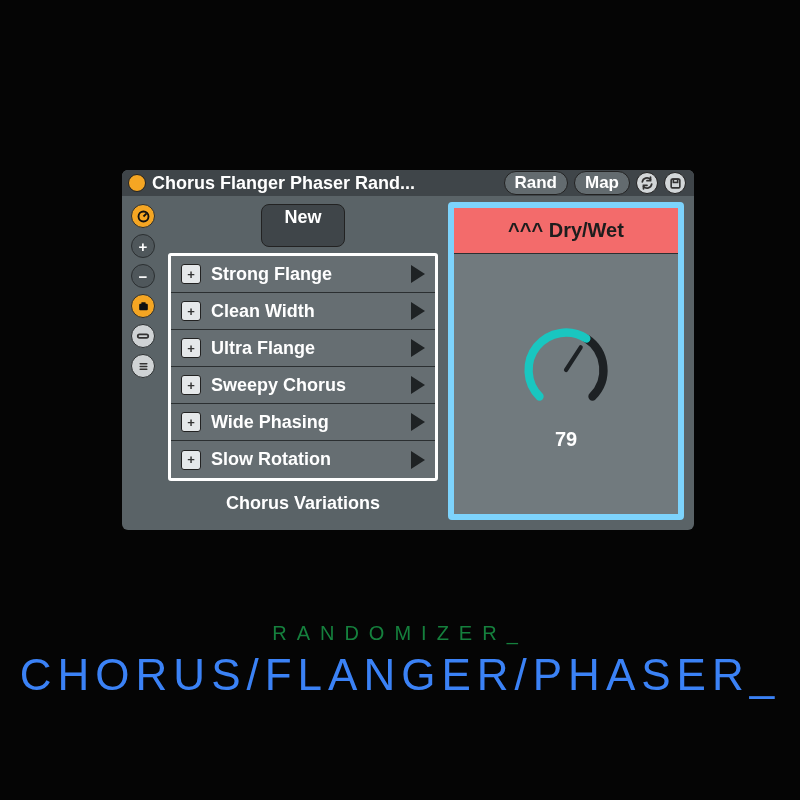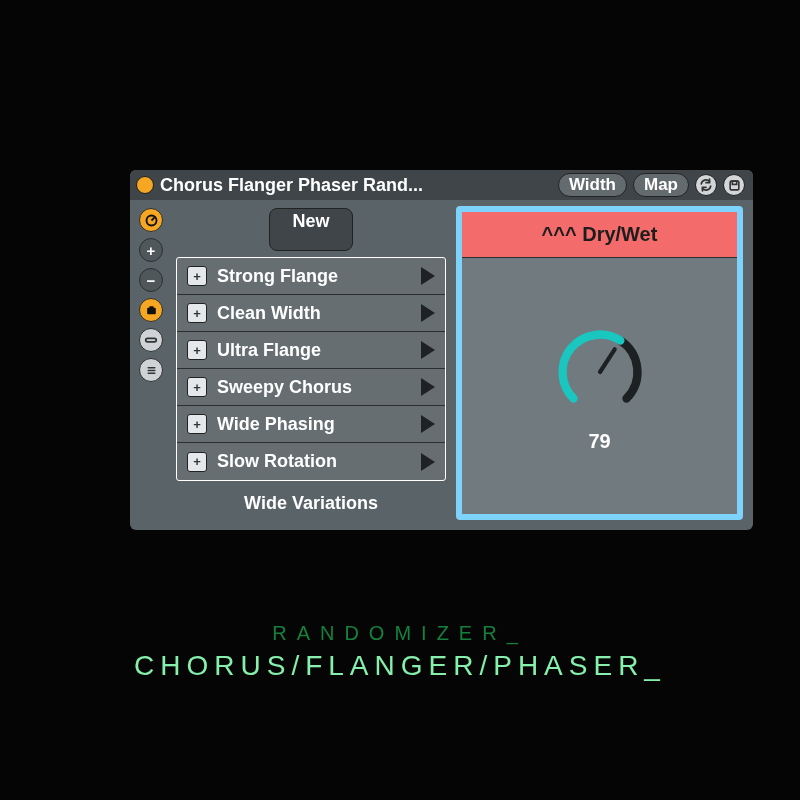--- a/index.html
+++ b/index.html
@@ -7,23 +7,23 @@
     width: 800px;
     height: 800px;
     background: #050505;
     font-family: -apple-system, "Helvetica Neue", Arial, sans-serif;
     overflow: hidden;
   }
 
   
   .device {
     position: absolute;
-    left: 130px;
+    left: 122px;
     top: 170px;
-    width: 623px;
+    width: 572px;
     height: 360px;
     background: #5a6367;
     border-radius: 6px;
     display: flex;
     flex-direction: column;
     padding-bottom: 10px;
   }
 
   
   .title-bar {
@@ -118,21 +118,21 @@
     color: #fff;
     border-radius: 8px;
     padding: 3px 22px 20px 22px;
     font-size: 18px;
     font-weight: 700;
     border: 1px solid #222;
     cursor: pointer;
     line-height: 1;
   }
   .var-list {
-    border: 1px solid #ffffff;
+    border: 3px solid #ffffff;
     border-radius: 3px;
     background: #666e72;
     display: flex;
     flex-direction: column;
   }
   .var-row {
     display: flex;
     align-items: center;
     gap: 10px;
     height: 37px;
@@ -225,34 +225,34 @@
     font-size: 20px;
     color: #15803d;
     font-weight: 300;
   }
   .caption-large {
     position: absolute;
     left: 0; right: 0;
     top: 650px;
     text-align: center;
     letter-spacing: 6px;
-    font-size: 28px;
-    color: #86efac;
+    font-size: 44px;
+    color: #3b82f6;
     font-weight: 300;
   }
 </style>
 </head>
 <body>
 
 <div class="device">
 
   <div class="title-bar">
     <div class="power-dot"></div>
     <div class="title-text">Chorus Flanger Phaser Rand...</div>
-    <div class="pill-btn">Width</div>
+    <div class="pill-btn">Rand</div>
     <div class="pill-btn">Map</div>
     <div class="title-icon">
       <svg viewBox="0 0 24 24" width="14" height="14" fill="none" stroke="#333" stroke-width="3" stroke-linecap="round">
         <path d="M4 10a8 8 0 0 1 14-4"></path>
           <path d="M20 14a8 8 0 0 1-14 4"></path>
         <path d="M18 2v6h-6"></path>
           <path d="M6 22v-6h6"></path>
       </svg>
     </div>
     <div class="title-icon">
@@ -323,21 +323,21 @@
           <div class="cam-icon"></div>
           <div class="var-label">Wide Phasing</div>
           <div class="play-tri"></div>
         </div>
         <div class="var-row">
           <div class="cam-icon"></div>
           <div class="var-label">Slow Rotation</div>
           <div class="play-tri"></div>
         </div>
       </div>
-      <div class="var-footer">Wide Variations</div>
+      <div class="var-footer">Chorus Variations</div>
     </div>
 
     <div class="macro-panel">
       <div class="macro-header">^^^ Dry/Wet</div>
       <div class="macro-body">
         <div class="knob-wrap">
           <svg id="knob-svg" viewBox="0 0 100 100">
               <path d="M 69.58210321557274 19.791702569415538 A 36 36 0 0 1 75.45584412271572 75.45584412271572" stroke="#1d2124" stroke-width="8" fill="none" stroke-linecap="round"></path>
               <path d="M 24.544155877284282 75.45584412271572 A 36 36 0 0 1 69.58210321557274 19.791702569415538" stroke="#19c6c0" stroke-width="8" fill="none" stroke-linecap="round"></path>
               <line x1="50" y1="50" x2="64.14263010013586" y2="28.182896300133443" stroke="#1d2124" stroke-width="4" stroke-linecap="round"></line>

